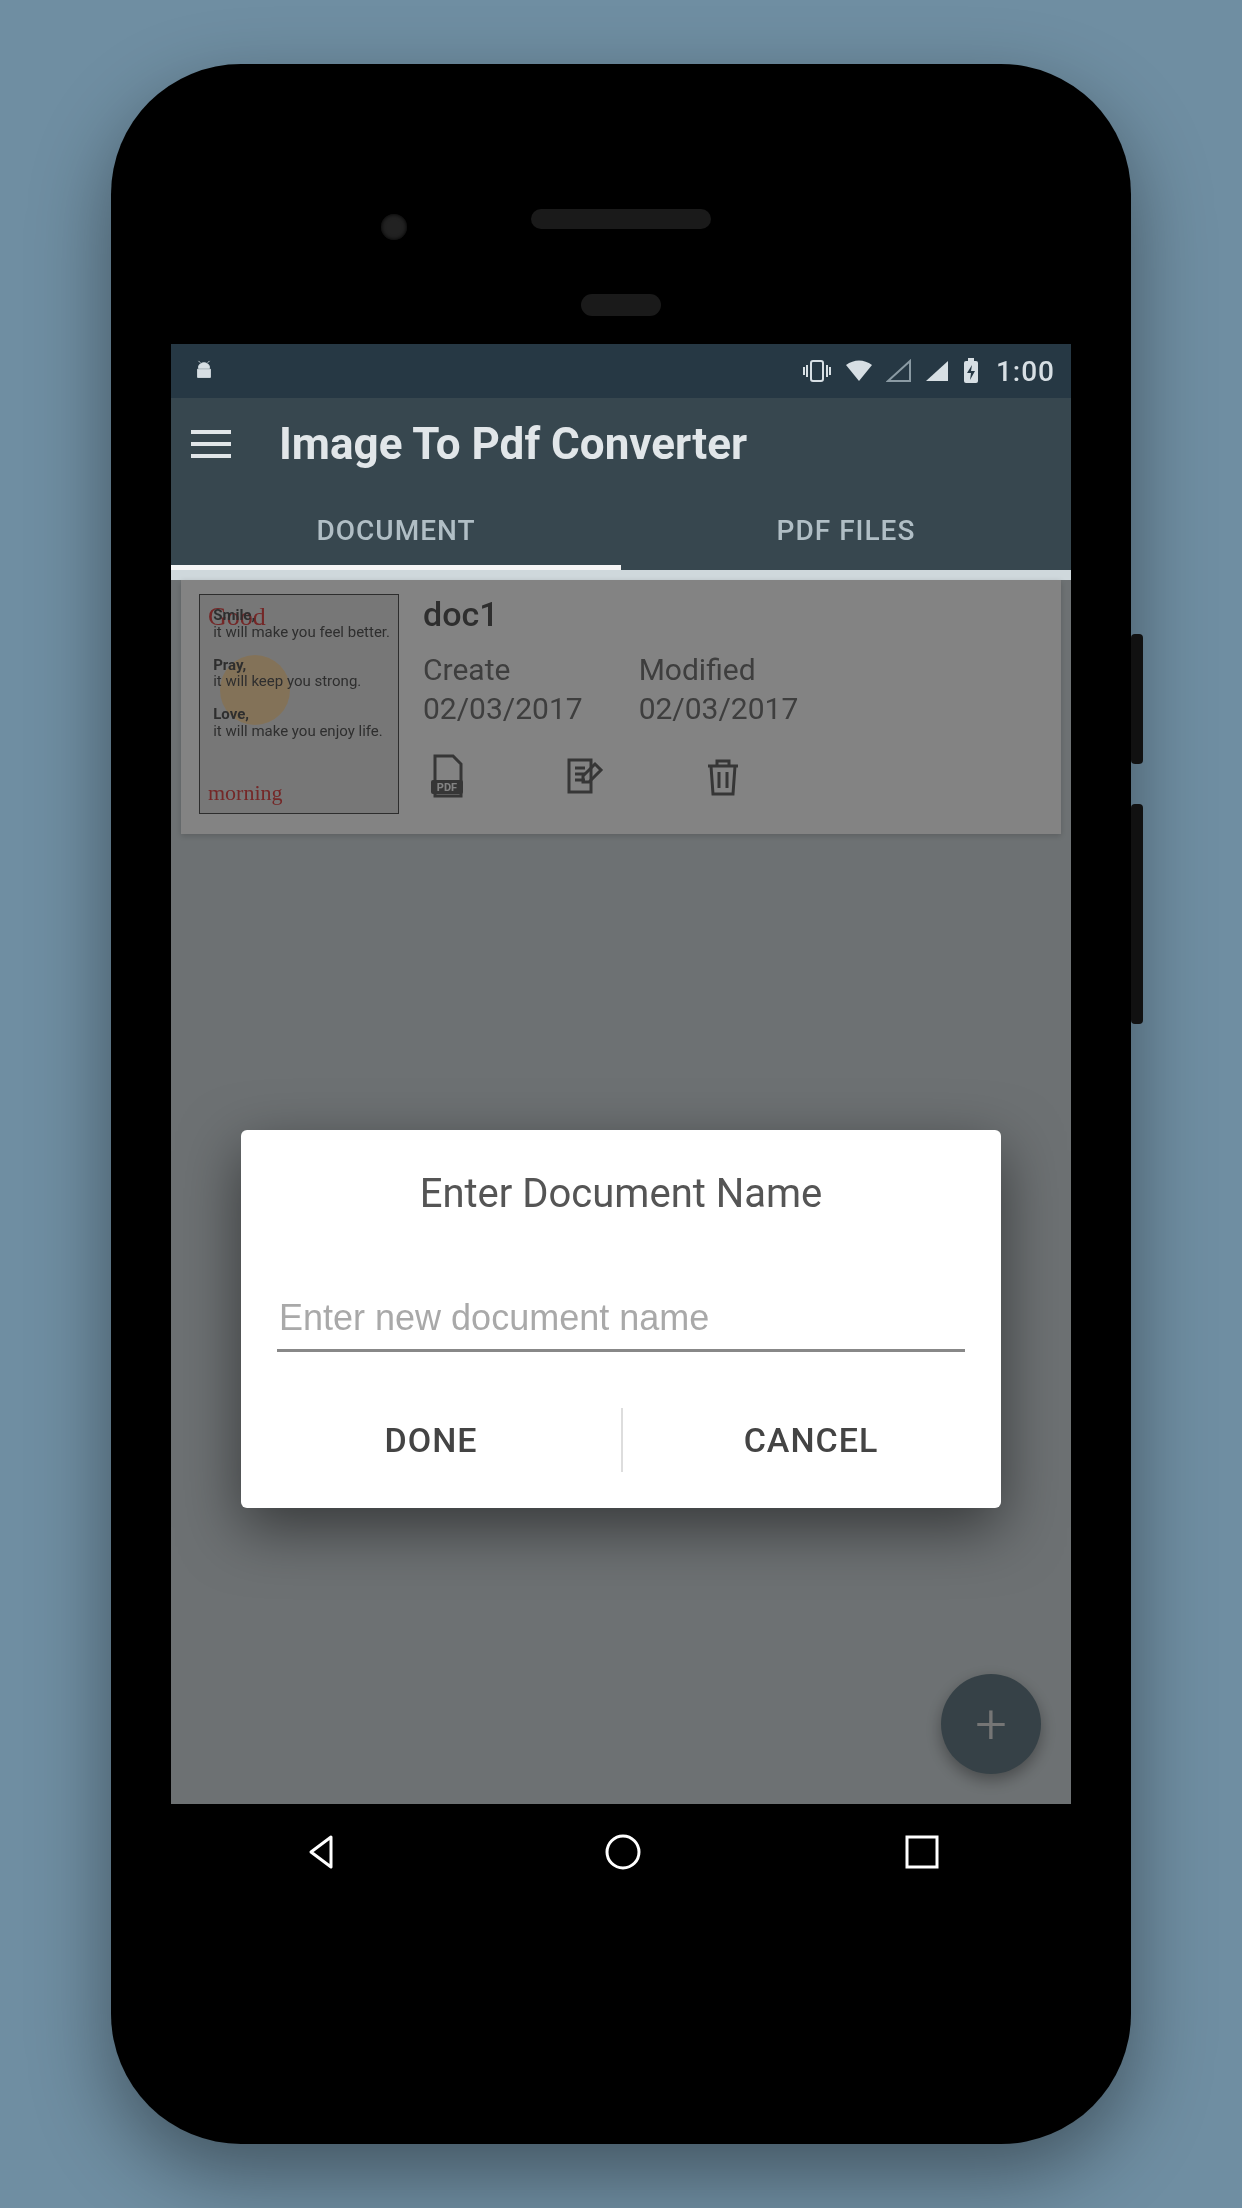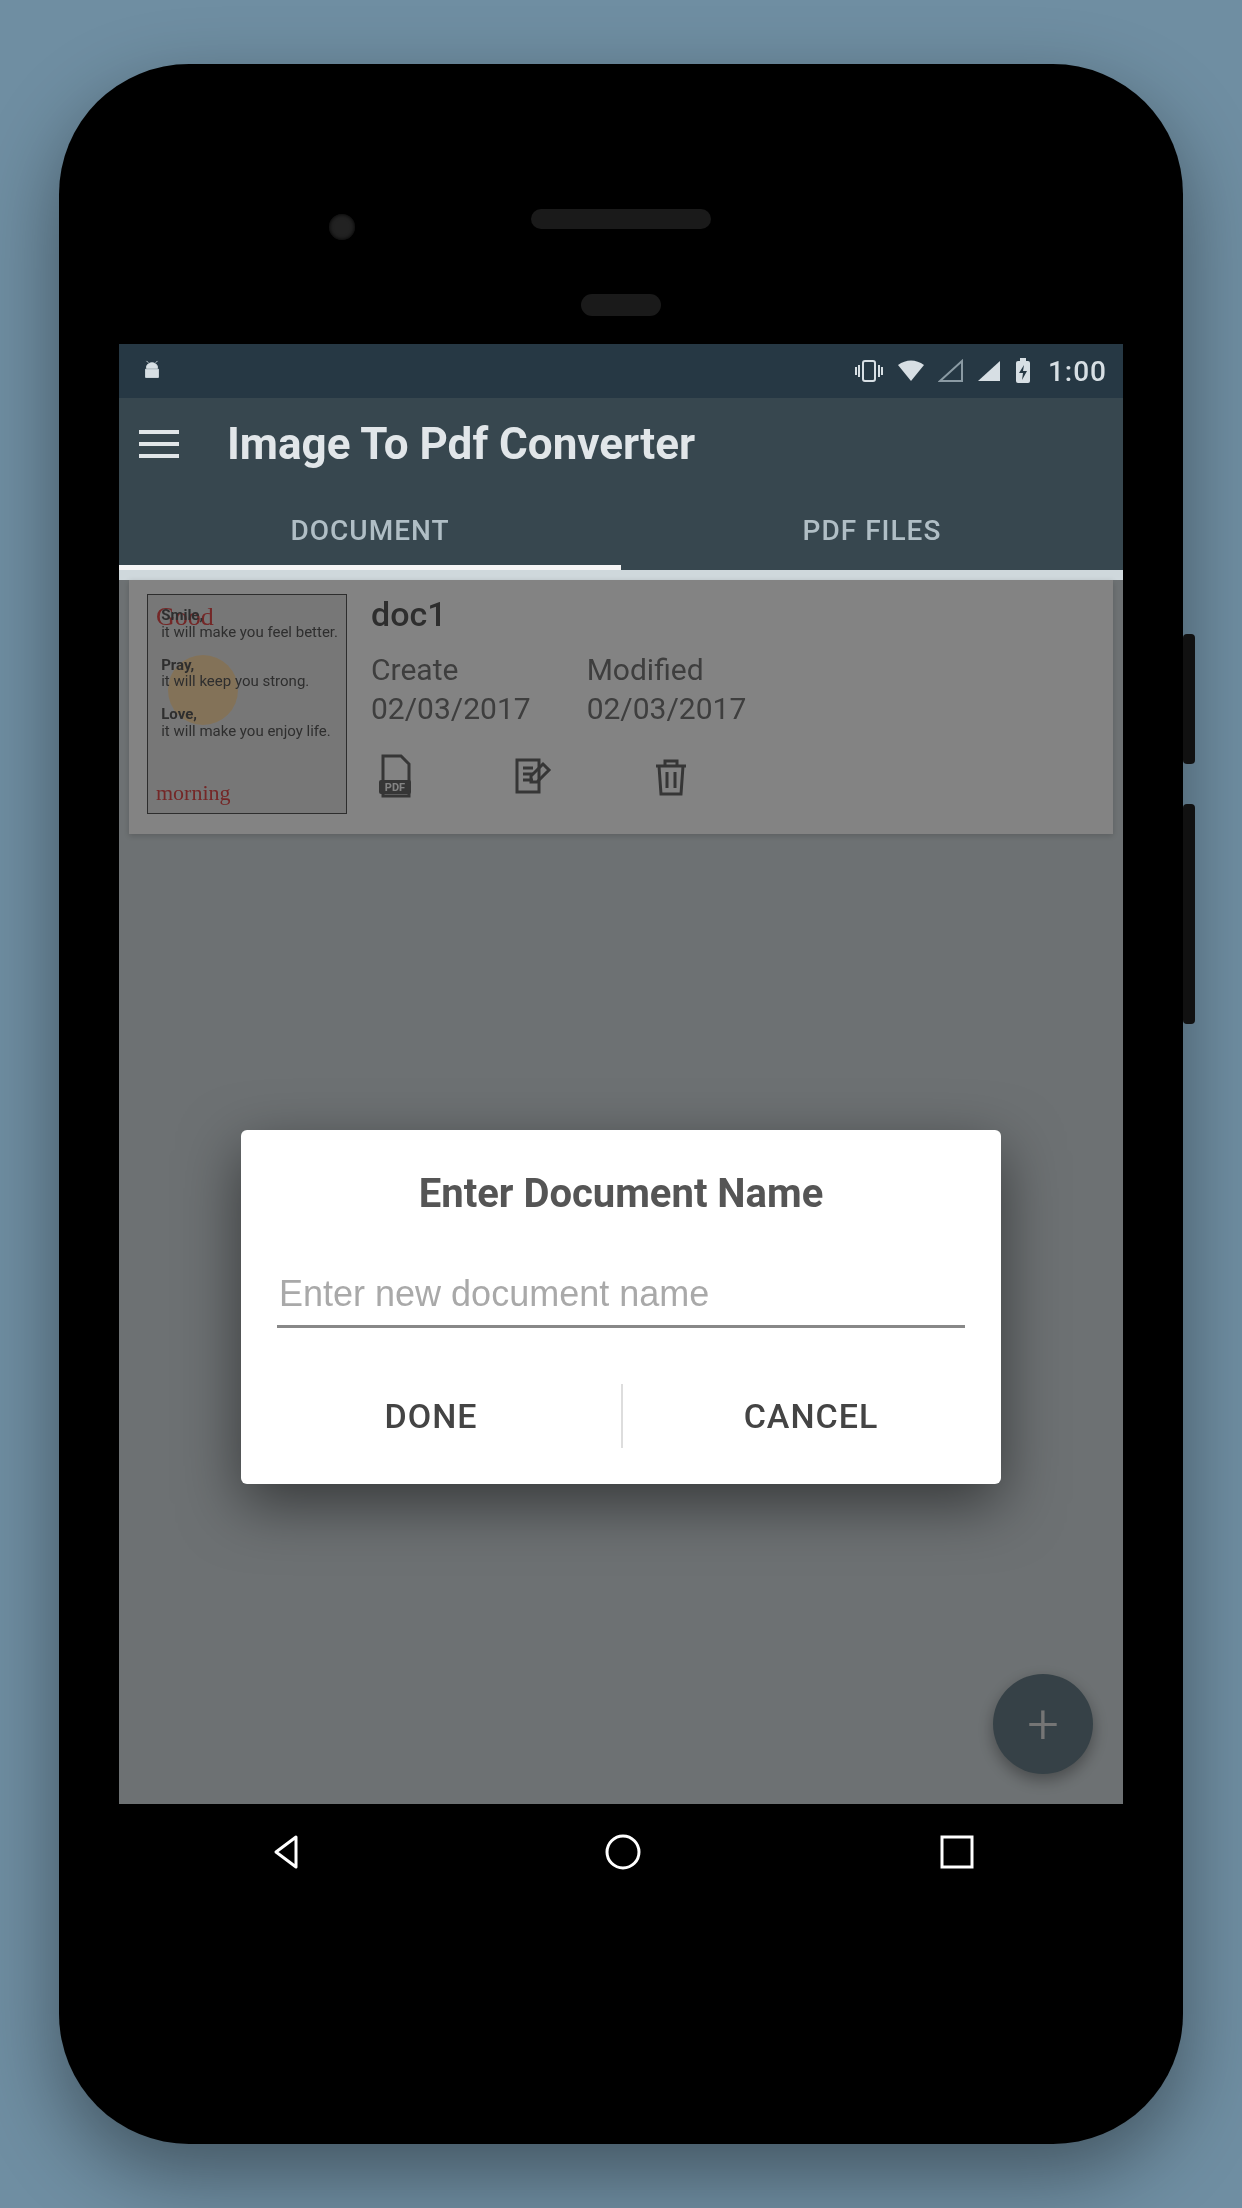--- a/index.html
+++ b/index.html
@@ -7,21 +7,21 @@
     background: #6f8ea2;
     width: 1242px;
     height: 2208px;
     font-family: Roboto, Arial, sans-serif;
     display: flex;
     align-items: center;
     justify-content: center;
     overflow: hidden;
   }
   .phone {
-    width: 1124px;
+    width: 1020px;
     height: 2080px;
     background: #000;
     border-radius: 130px;
     position: relative;
     box-shadow: 0 30px 80px rgba(0,0,0,0.4);
   }
   .phone::before {
     content:"";
     position:absolute;
     top:145px; left:50%; transform:translateX(-50%);
@@ -148,23 +148,23 @@
     position:absolute;
     left:50%; transform:translateX(-50%);
     top:550px;
     width:760px;
     background:#fff;
     border-radius:6px;
     box-shadow:0 20px 60px rgba(0,0,0,0.5);
     padding:40px 0 30px;
   }
   .dialog-title {
-    font-size:40px; font-weight:700; color:#555;
+    font-size:40px; font-weight:400; color:#555;
     text-align:center;
-    margin-bottom:50px;
+    margin-bottom:74px;
   }
   .dialog-input {
     margin:0 36px;
     border:none;
     border-bottom:3px solid #888;
     width:calc(100% - 72px);
     font-size:36px;
     color:#333;
     padding:6px 2px 10px;
     outline:none;

